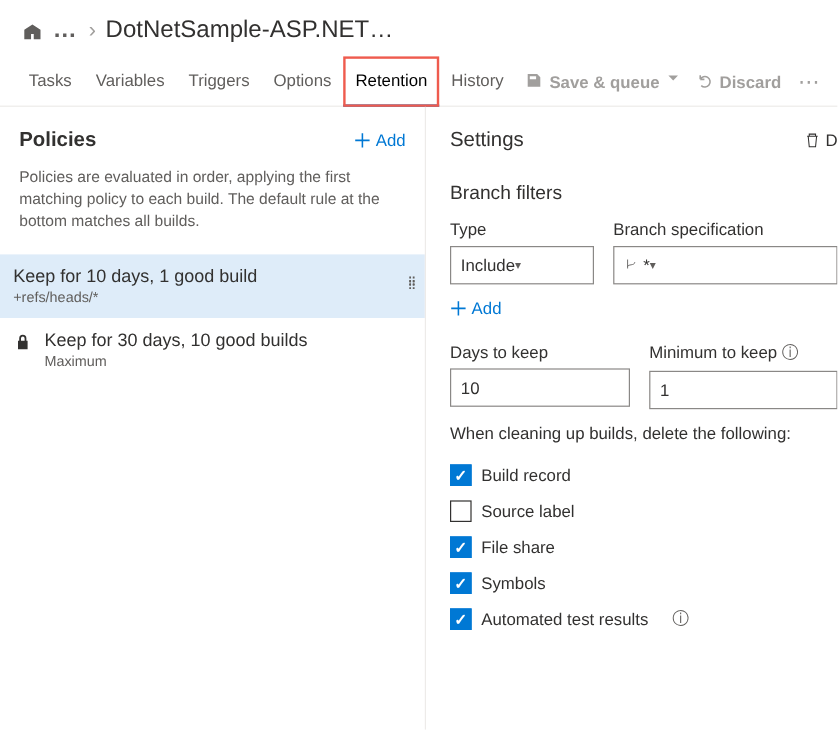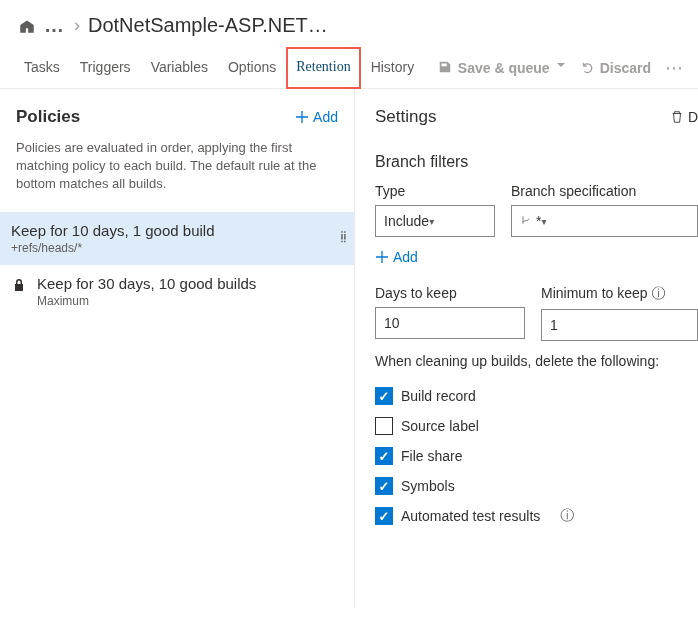--- a/index.html
+++ b/index.html
@@ -5,21 +5,21 @@
     * { box-sizing: border-box; margin: 0; padding: 0; }
     body { font-family: "Segoe UI", -apple-system, sans-serif; font-size: 14px; color: #323130; width: 698px; height: 619px; overflow: hidden; background: #fff; }
     .breadcrumb { display: flex; align-items: center; gap: 8px; padding: 14px 18px 10px; font-size: 20px; }
     .breadcrumb .proj-icon { width: 18px; height: 18px; display: inline-block; }
     .breadcrumb .ellipsis { color: #605e5c; font-weight: 600; letter-spacing: 2px; }
     .breadcrumb .chevron { color: #a19f9d; font-size: 18px; }
     .breadcrumb .title { font-weight: 400; font-size: 20px; }
     .tabs-row { display: flex; align-items: center; border-bottom: 1px solid #edebe9; padding: 0 14px; height: 42px; }
     .tabs { display: flex; gap: 0; }
     .tab { padding: 0 10px; height: 42px; display: flex; align-items: center; color: #605e5c; cursor: pointer; font-size: 14px; border-bottom: 2px solid transparent; }
-    .tab.active { color: #0c4a6e; border-bottom-color: #0078d4; font-family: Liberation Serif, serif; }
+    .tab.active { color: #000000; border-bottom-color: #0078d4; }
     .tab.highlight { outline: 2px solid #ef5b4e; outline-offset: -2px; }
     .toolbar-right { margin-left: auto; display: flex; align-items: center; gap: 14px; color: #a19f9d; }
     .toolbar-btn { display: flex; align-items: flex-start; gap: 6px; cursor: pointer; font-size: 14px; font-weight: bold; }
     .toolbar-btn svg { flex-shrink: 0; }
     .toolbar-more { font-size: 18px; letter-spacing: 1px; }
     .main { display: flex; height: calc(100% - 100px); }
     .left { width: 354px; padding: 18px 16px; }
     .left-head { display: flex; justify-content: space-between; align-items: center; margin-bottom: 12px; }
     .left-head h2 { font-size: 17px; font-weight: 600; }
     .add-link { color: #0078d4; display: flex; align-items: center; gap: 4px; cursor: pointer; font-size: 14px; }
@@ -61,22 +61,22 @@
       </svg>
   </span>
   <span class="ellipsis">…</span>
   <span class="chevron">›</span>
   <span class="title">DotNetSample-ASP.NET…</span>
 </div>
 
 <div class="tabs-row">
   <div class="tabs">
     <div class="tab">Tasks</div>
+    <div class="tab">Variables</div>
     <div class="tab">Triggers</div>
-    <div class="tab">Variables</div>
     <div class="tab">Options</div>
     <div class="tab active highlight">Retention</div>
     <div class="tab">History</div>
   </div>
   <div class="toolbar-right">
     <div class="toolbar-btn">
       <svg width="14" height="14" viewBox="0 0 16 16">
           <path fill="#a19f9d" d="M2 2h9l3 3v9H2V2zm2 2v3h6V4H4zm1 6h6v3H5v-3z"></path>
         </svg>
       <span>Save &amp; queue</span>

